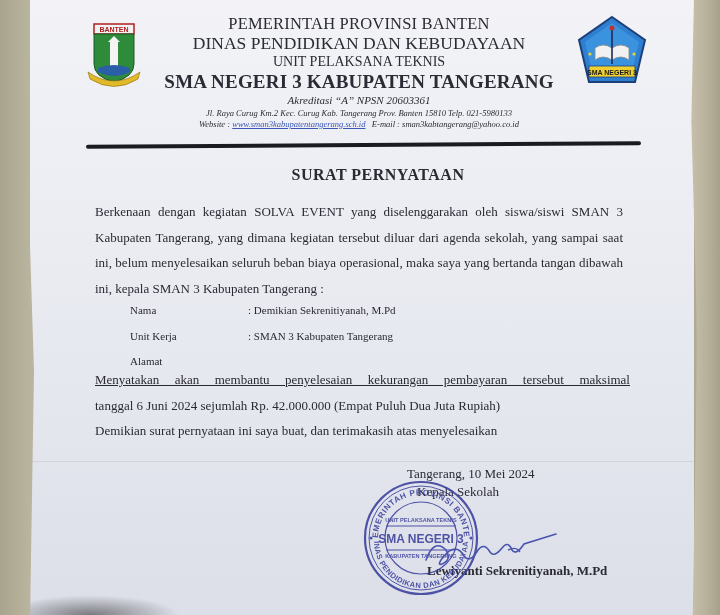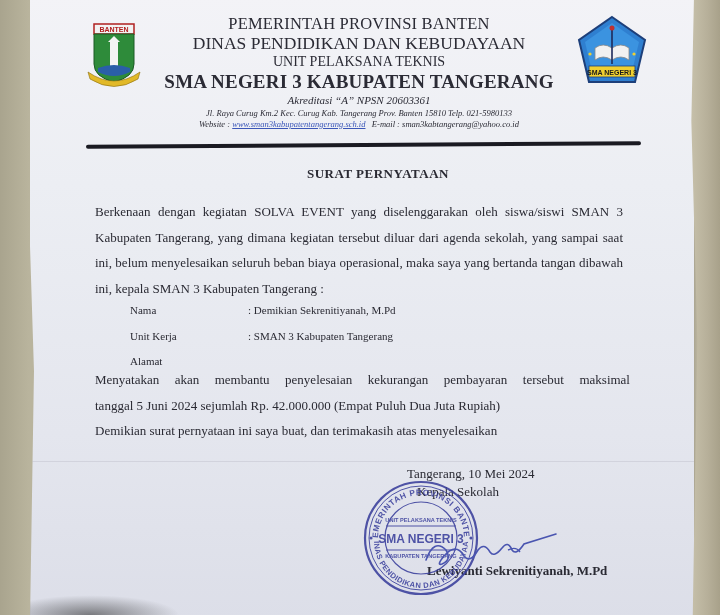--- a/index.html
+++ b/index.html
@@ -53,39 +53,39 @@
 
     .rule {
       position: absolute; left: 86px; top: 143px; width: 555px; height: 4px;
       background: #1a1a22;
       transform: rotate(-0.35deg);
       border-radius: 2px;
     }
 
     .title {
       position: absolute; left: 0; width: 100%; top: 166px;
-      text-align: center; font-weight: bold; font-size: 13px; letter-spacing: 0.5px;
+      text-align: center; font-weight: bold; font-size: 16px; letter-spacing: 0.5px;
       padding-left: 36px;
     }
     .body-text {
       position: absolute; left: 95px; top: 199px; width: 528px;
       font-size: 13px; line-height: 25.5px; text-align: justify;
     }
     .body-text p { text-align-last: left; }
     .fields {
       position: absolute; left: 130px; top: 298px; font-size: 11px; line-height: 25.5px;
     }
     .field-row { display: flex; }
     .field-label { width: 118px; }
     .field-value { }
     .closing {
       position: absolute; left: 95px; top: 367px; width: 535px;
       font-size: 13px; line-height: 25.5px;
     }
-    .closing .just { text-align: justify; text-align-last: justify; }
+    .closing .just { text-align: justify; text-align-last: justify; text-decoration: underline; }
 
     .signature-block {
       position: absolute; left: 407px; top: 465px; font-size: 13px;
     }
     .sig-place { line-height: 18px; }
     .sig-role { margin-left: 10px; line-height: 18px; }
     .sig-name {
       position: absolute; left: 0; top: 98px; white-space: nowrap;
       font-weight: bold; font-size: 13px; padding-left: 20px;
     }
@@ -163,21 +163,21 @@
     <span class="field-label">Unit Kerja</span>
     <span class="field-value">: SMAN 3 Kabupaten Tangerang</span>
   </div>
   <div class="field-row">
     <span class="field-label">Alamat</span>
   </div>
 </div>
 
 <div class="closing">
   <div class="just">Menyatakan akan membantu penyelesaian kekurangan pembayaran tersebut maksimal</div>
-  <div>tanggal 5 Juni 2024 sejumlah Rp. 42.000.000 (Empat Puluh Dua Juta Rupiah)</div>
+  <div>tanggal 6 Juni 2024 sejumlah Rp. 42.000.000 (Empat Puluh Dua Juta Rupiah)</div>
   <div>Demikian surat pernyataan ini saya buat, dan terimakasih atas menyelesaikan</div>
 </div>
 
 <div class="signature-block">
   <div class="sig-place">Tangerang, 10 Mei 2024</div>
   <div class="sig-role">Kepala Sekolah</div>
   <div class="sig-name">Lewiyanti Sekrenitiyanah, M.Pd</div>
 </div>
 
 <div class="stamp">

